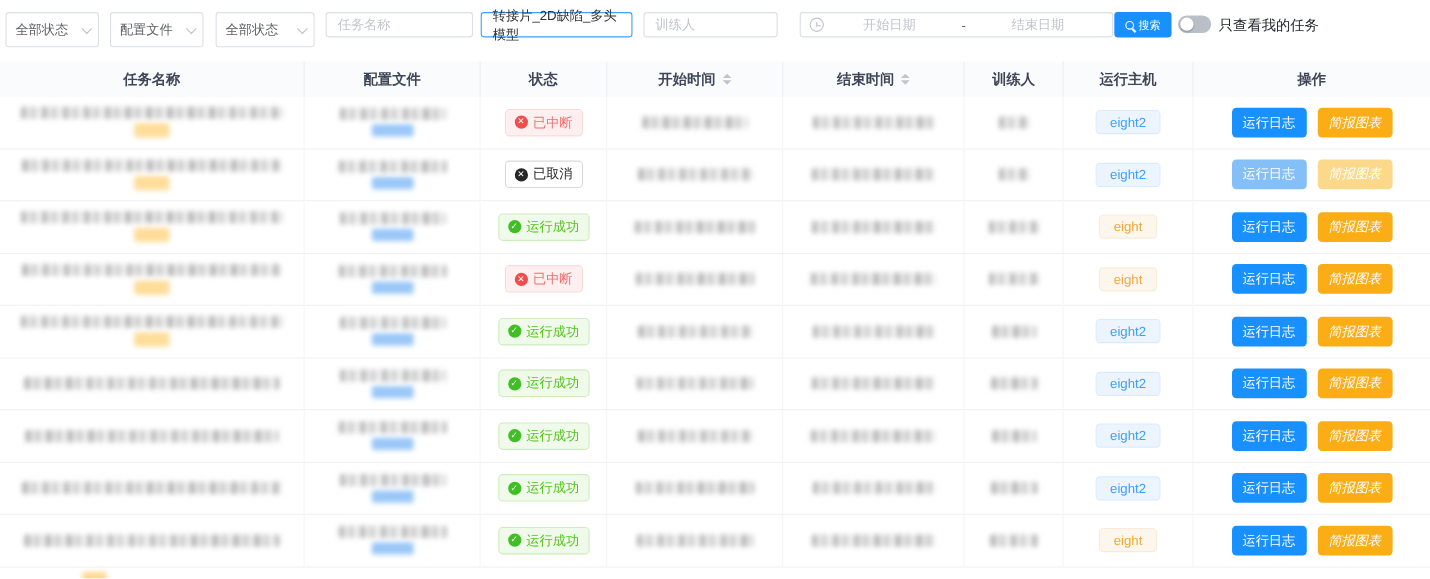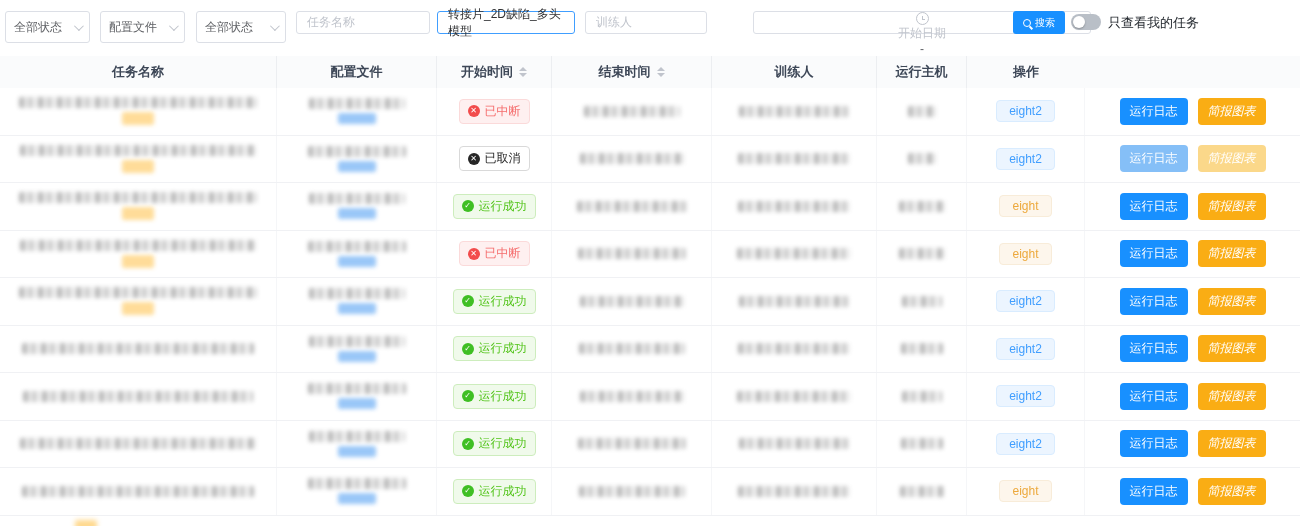--- a/index.html
+++ b/index.html
@@ -107,21 +107,21 @@
     </div>
     <div class="ctl tinput" style="left:296px;width:134px;">
       <span>任务名称</span>
     </div>
     <div class="ctl tinput filled" style="left:437px;width:138px;">
       <span>转接片_2D缺陷_多头模型</span>
     </div>
     <div class="ctl tinput" style="left:585px;width:122px;">
       <span>训练人</span>
     </div>
-    <div class="ctl daterange" style="left:753px;width:338px;flex-direction:column;">
+    <div class="ctl daterange" style="left:727px;width:285px;">
       <span class="clock"></span>
       <span class="ph">开始日期</span>
       <span class="sep">-</span>
       <span class="ph">结束日期</span>
     </div>
     <button class="search-btn">
       <span class="mag"></span>
       <span>搜索</span>
     </button>
     <div class="toggle">
@@ -132,20 +132,23 @@
 
   <div class="table">
     <div class="grid-row thead">
       <div class="th">
           <span>任务名称</span>
         </div>
       <div class="th">
           <span>配置文件</span>
         </div>
       <div class="th">
+          <span>状态</span>
+        </div>
+      <div class="th">
         <span>开始时间</span>
         <span class="sort">
             <i class="up"></i>
             <i class="down"></i>
           </span>
       </div>
       <div class="th">
         <span>结束时间</span>
         <span class="sort">
             <i class="up"></i>

